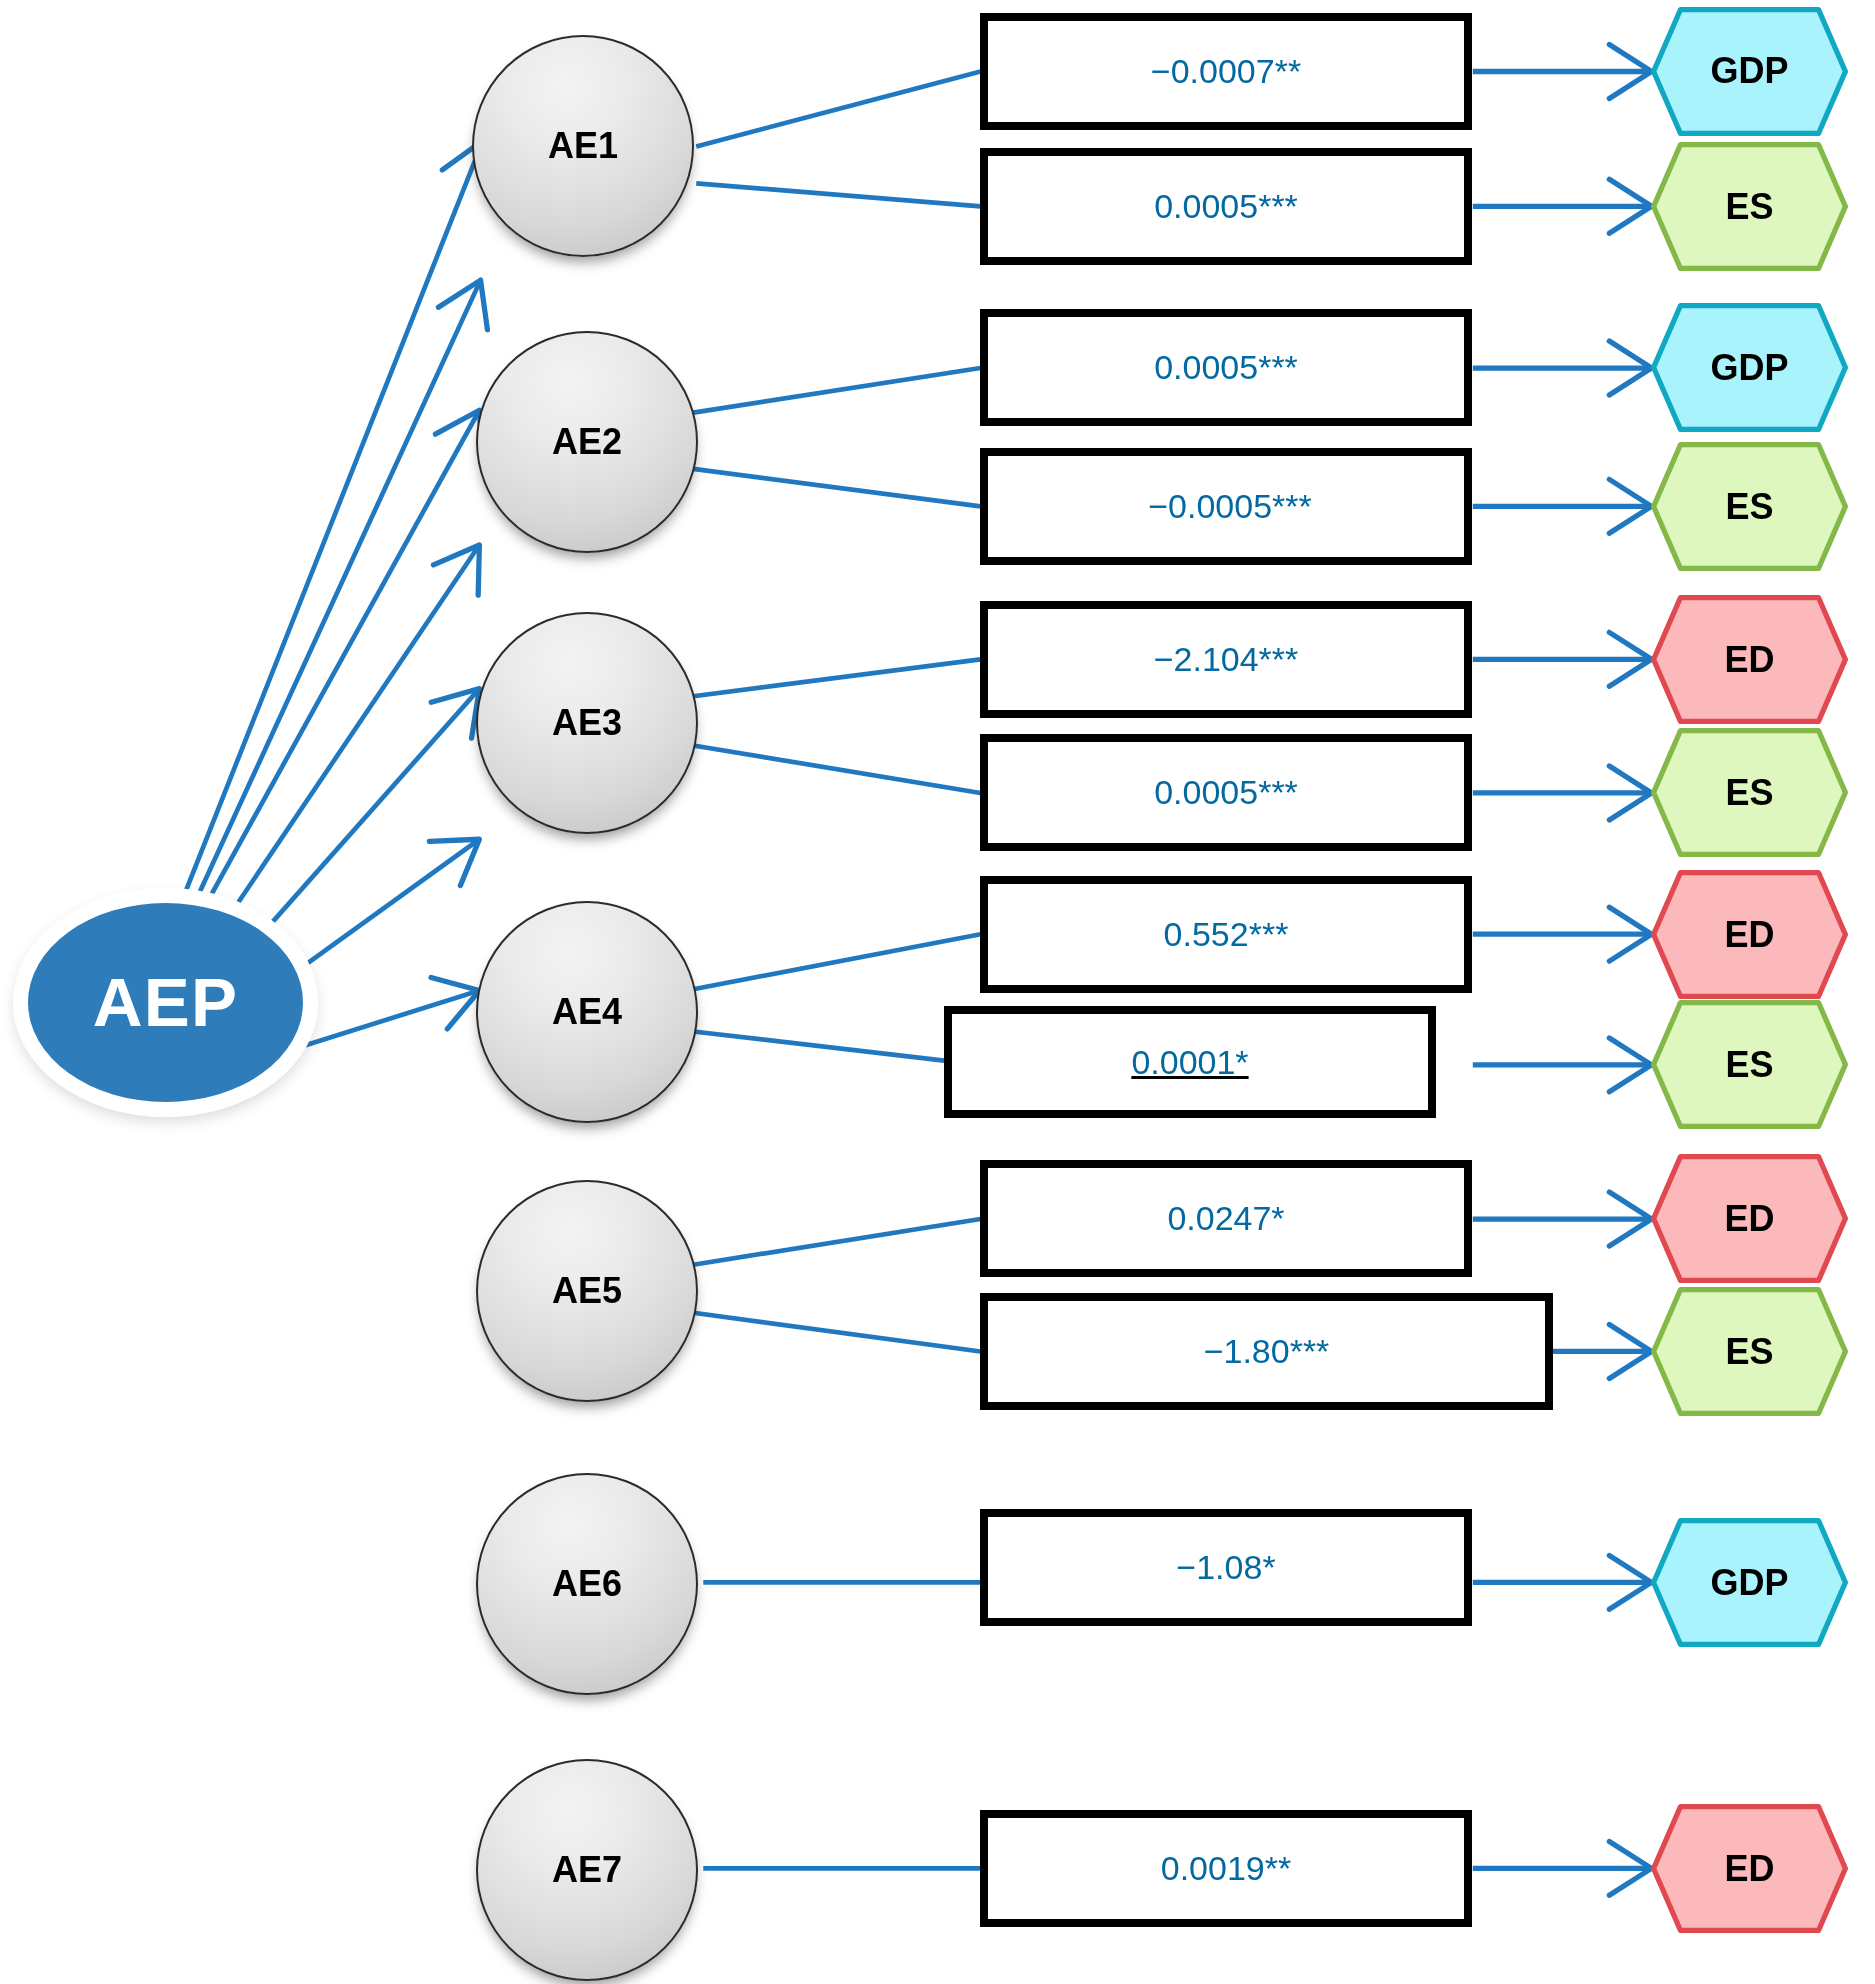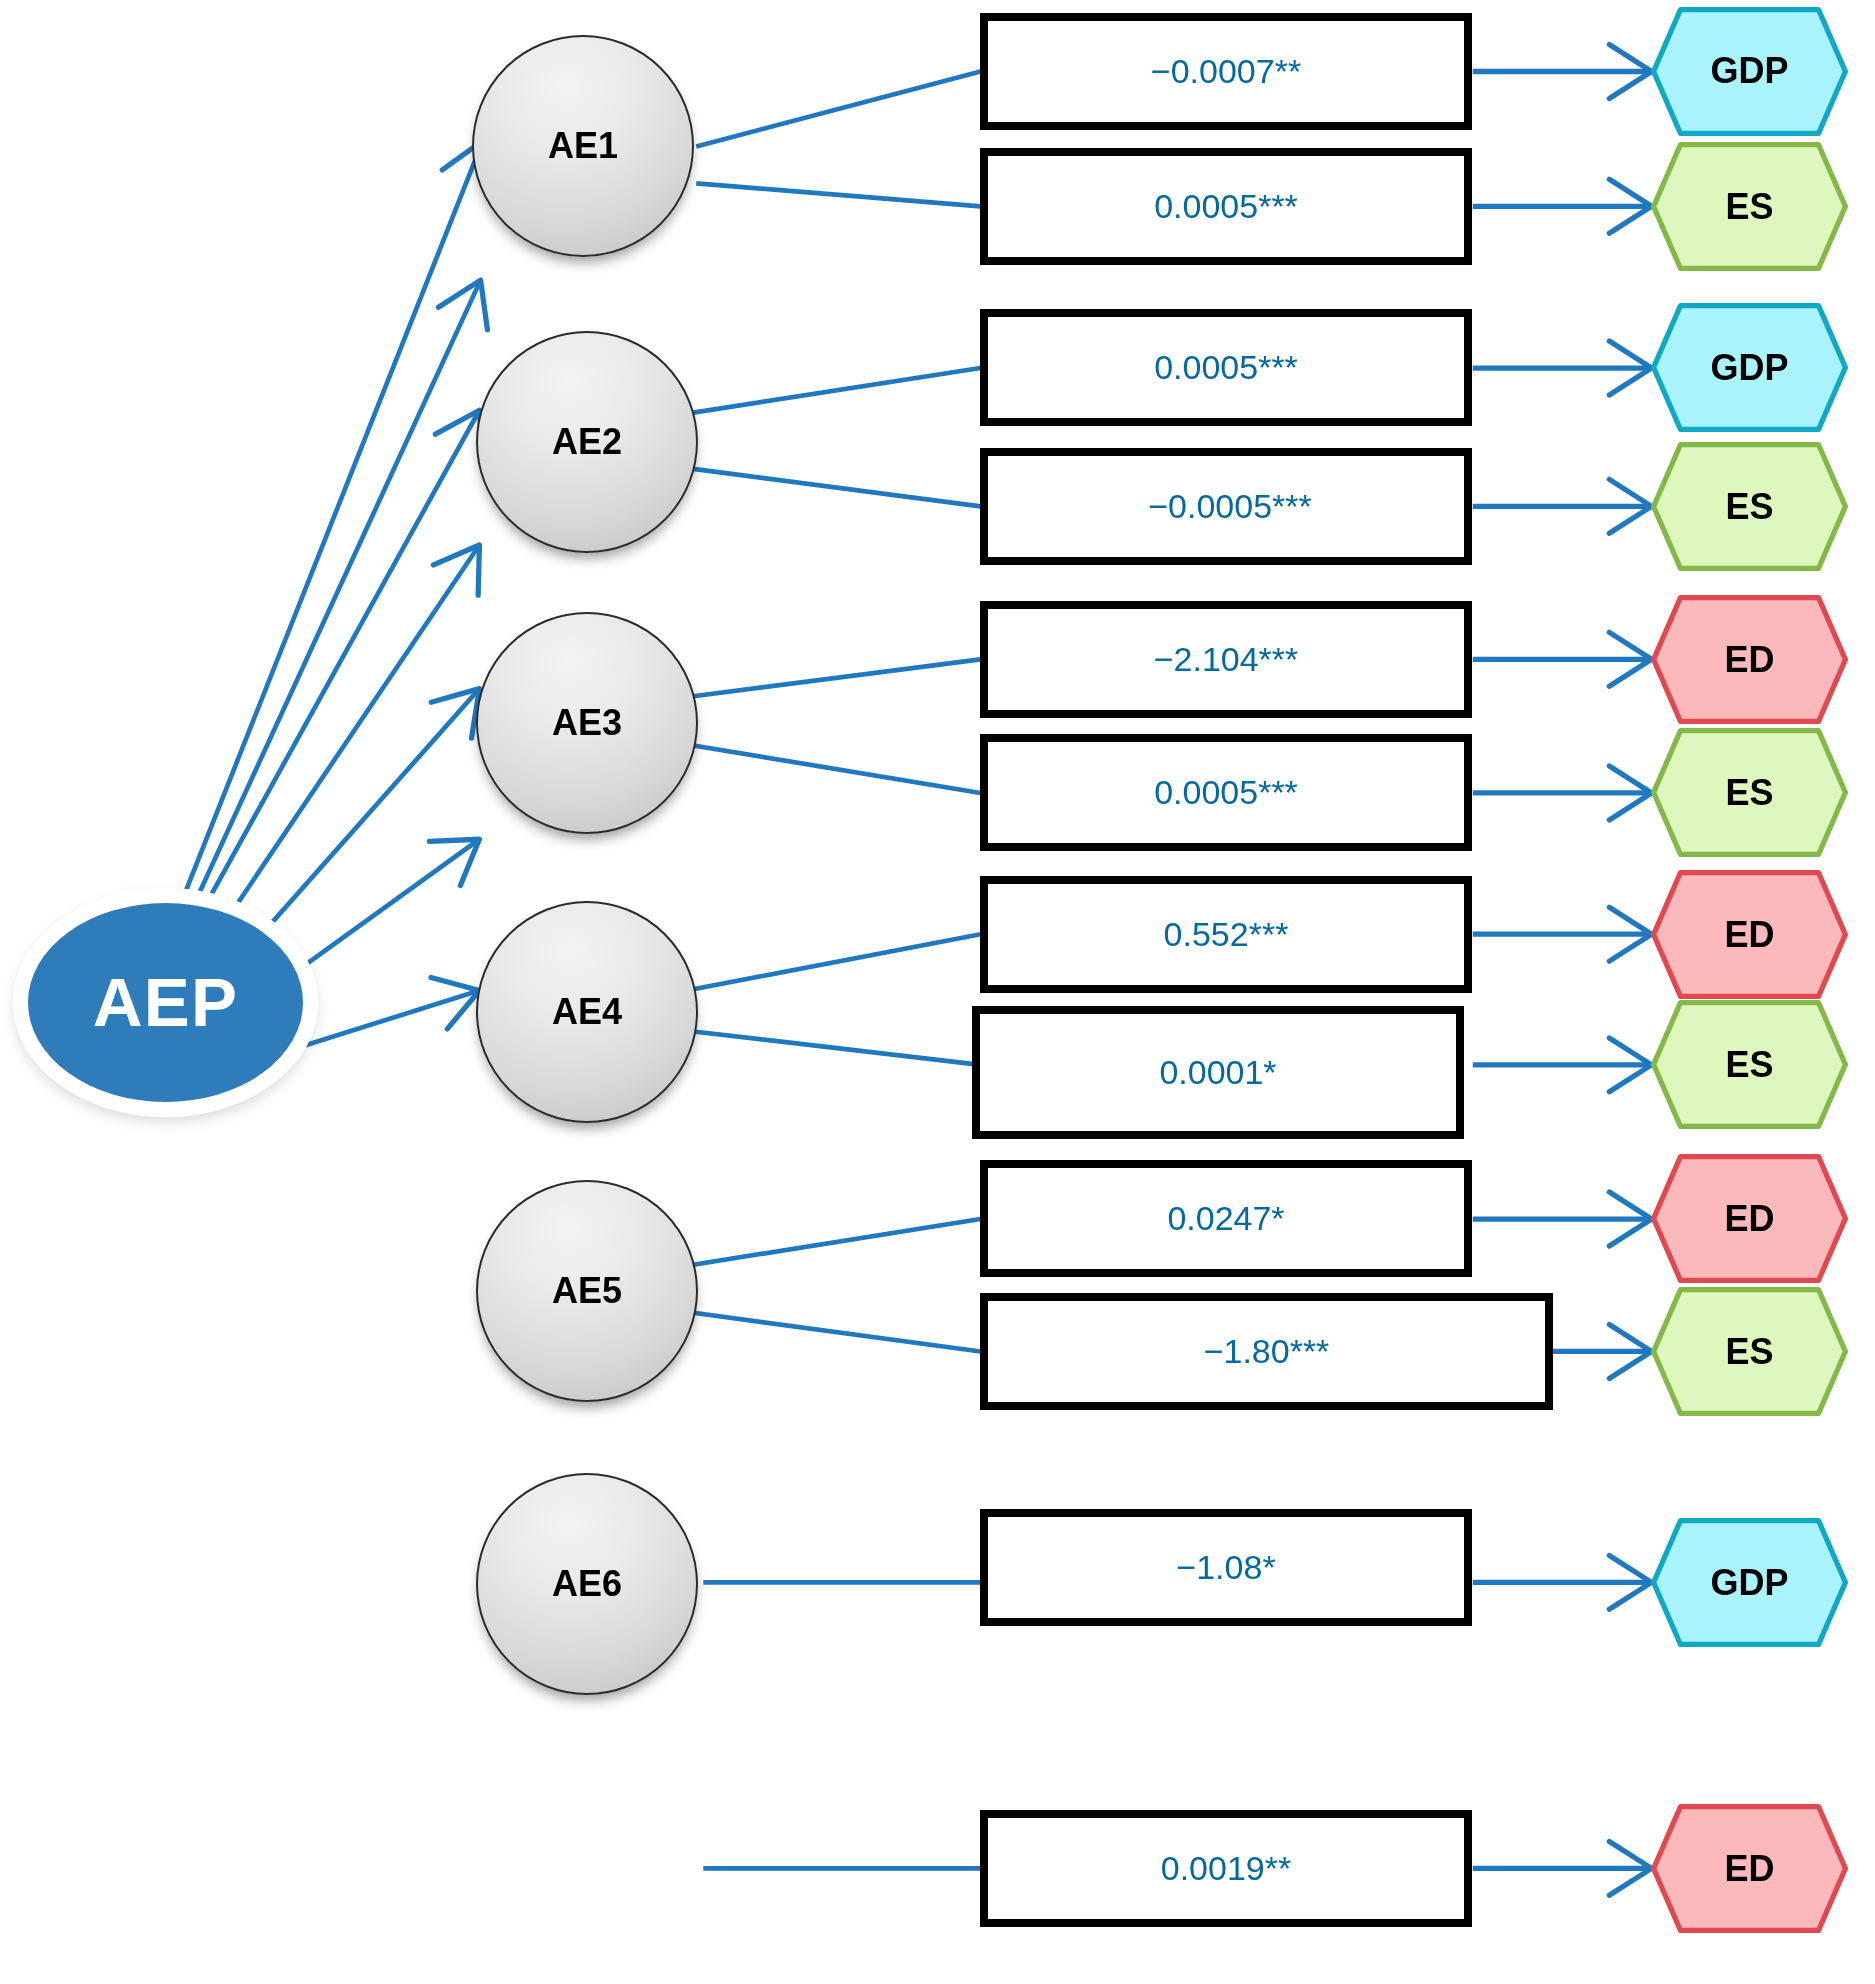--- a/index.html
+++ b/index.html
@@ -149,20 +149,23 @@
   </div>
   <div class="node-ae" style="left:476px;top:901px;width:218px;height:218px;">
     <span class="lbl">AE4</span>
   </div>
   <div class="node-ae" style="left:476px;top:1180px;width:218px;height:218px;">
     <span class="lbl">AE5</span>
   </div>
   <div class="node-ae" style="left:476px;top:1473px;width:218px;height:218px;">
     <span class="lbl">AE6</span>
   </div>
+  <div class="node-ae" style="left:476px;top:1759px;width:218px;height:218px;">
+    <span class="lbl">AE7</span>
+  </div>
 
   <div class="coef-box" style="left:980px;top:13px;width:492px;height:117px;">
     <span class="lbl">−0.0007**</span>
   </div>
   <div class="coef-box" style="left:980px;top:148px;width:492px;height:117px;">
     <span class="lbl">0.0005***</span>
   </div>
   <div class="coef-box" style="left:980px;top:309px;width:492px;height:117px;">
     <span class="lbl">0.0005***</span>
   </div>
@@ -171,21 +174,21 @@
   </div>
   <div class="coef-box" style="left:980px;top:601px;width:492px;height:117px;">
     <span class="lbl">−2.104***</span>
   </div>
   <div class="coef-box" style="left:980px;top:734px;width:492px;height:117px;">
     <span class="lbl">0.0005***</span>
   </div>
   <div class="coef-box" style="left:980px;top:876px;width:492px;height:117px;">
     <span class="lbl">0.552***</span>
   </div>
-  <div class="coef-box" style="left:972px;top:1006px;width:492px;height:133px;">
+  <div class="coef-box" style="left:944px;top:1006px;width:492px;height:112px;text-decoration:underline;">
     <span class="lbl">0.0001*</span>
   </div>
   <div class="coef-box" style="left:980px;top:1160px;width:492px;height:117px;">
     <span class="lbl">0.0247*</span>
   </div>
   <div class="coef-box" style="left:980px;top:1293px;width:573px;height:117px;">
     <span class="lbl">−1.80***</span>
   </div>
   <div class="coef-box" style="left:980px;top:1509px;width:492px;height:117px;">
     <span class="lbl">−1.08*</span>

